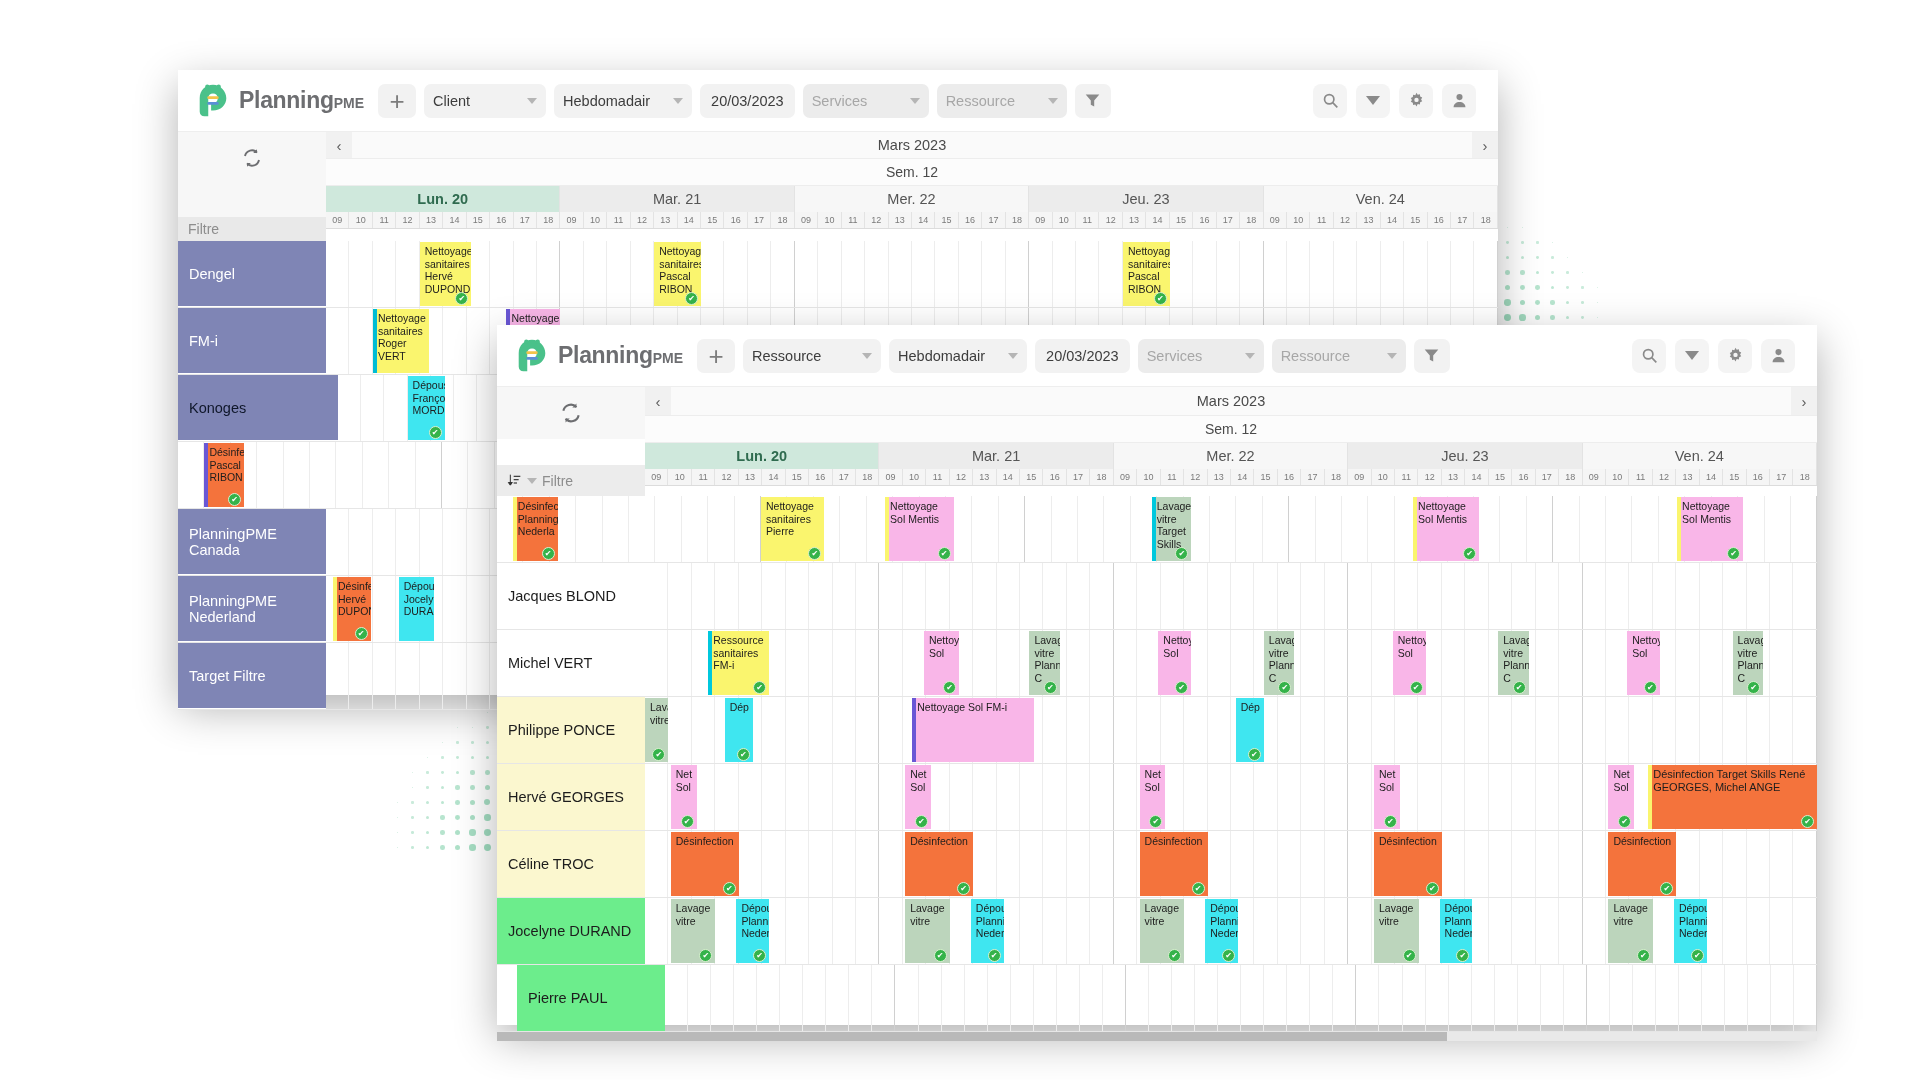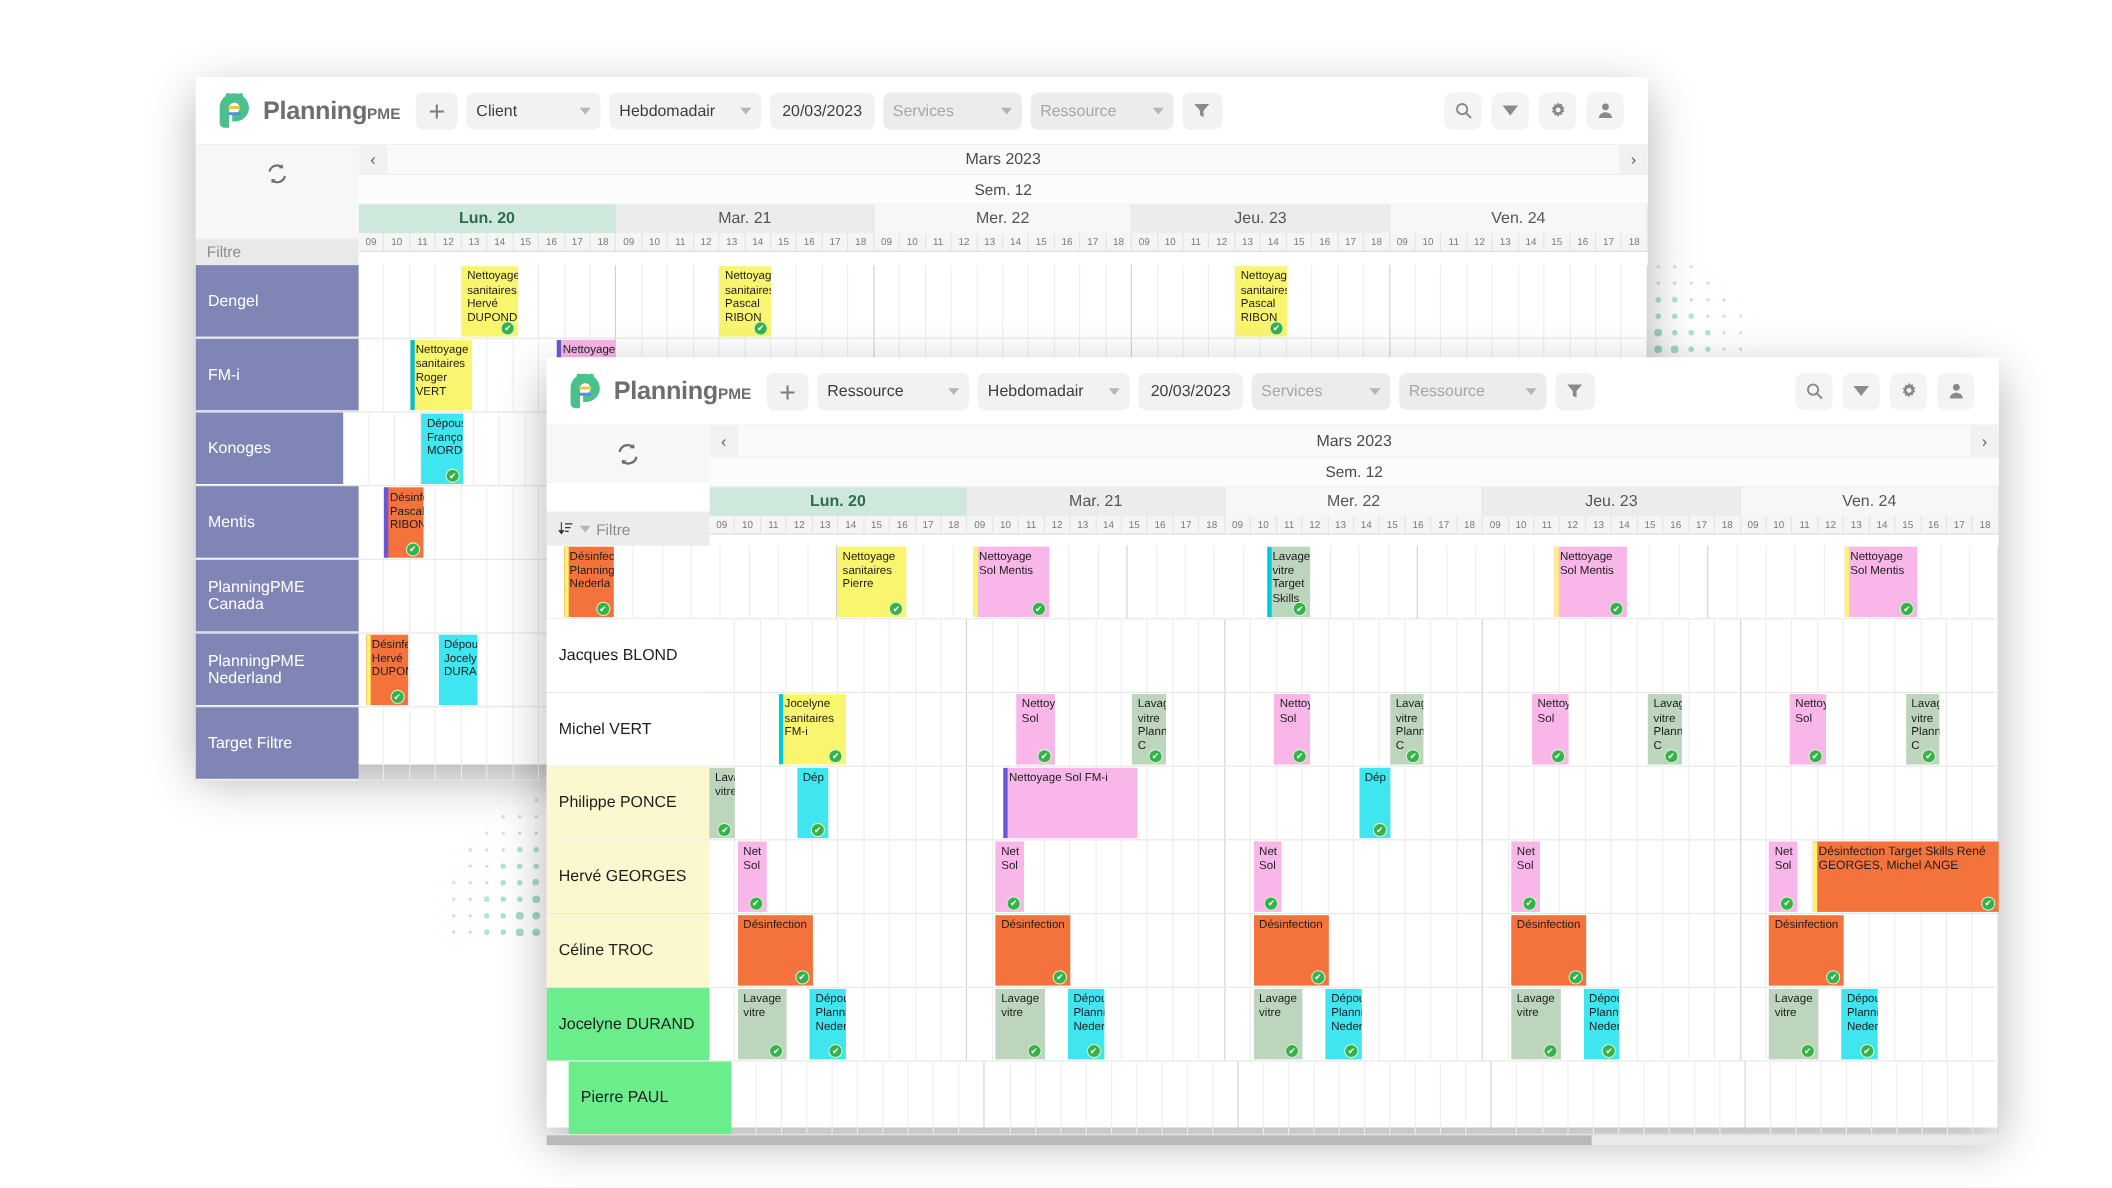--- a/index.html
+++ b/index.html
@@ -555,21 +555,21 @@
             <span class="bar" style="background: rgb(0, 188, 212);"></span>
             <span class="txt">Nettoyage sanitaires Roger VERT</span>
           </div>
           <div class="ev" style="left: 15.4%; width: 4.6%; background: rgb(249, 182, 232);">
             <span class="bar" style="background: rgb(106, 87, 213);"></span>
             <span class="txt">Nettoyage Sol Philippe PONCE</span>
           </div>
         </div>
       </div>
       <div class="brow" style="height: 67px;">
-        <div class="rlabel" style="width: 134px; background: rgb(127, 133, 181); color: #ffffff; border-bottom: 1px solid rgb(255, 255, 255);">Konoges</div>
+        <div class="rlabel" style="width: 160px; background: rgb(127, 133, 181); color: #0f172a; border-bottom: 1px solid rgb(255, 255, 255);">Konoges</div>
         <div class="rgrid">
           <div class="vgrid">
             <div class="vcell"></div>
             <div class="vcell"></div>
             <div class="vcell"></div>
             <div class="vcell"></div>
             <div class="vcell"></div>
             <div class="vcell"></div>
             <div class="vcell"></div>
             <div class="vcell"></div>
@@ -617,21 +617,20 @@
             <div class="vcell daysep"></div>
           </div>
           <div class="ev" style="left: 6%; width: 3.2%; background: rgb(63, 230, 240);">
             <span class="bar" style="background: rgb(63, 230, 240);"></span>
             <span class="txt">Dépoussi François MORDE</span>
             <span class="chk">✔</span>
           </div>
         </div>
       </div>
       <div class="brow" style="height: 67px;">
-        <div class="rlabel" style="width: 148px; background: rgb(127, 133, 181); color: rgb(255, 255, 255); border-bottom: 1px solid rgb(255, 255, 255);">Mentis</div>
         <div class="rgrid">
           <div class="vgrid">
             <div class="vcell"></div>
             <div class="vcell"></div>
             <div class="vcell"></div>
             <div class="vcell"></div>
             <div class="vcell"></div>
             <div class="vcell"></div>
             <div class="vcell"></div>
             <div class="vcell"></div>
@@ -1227,21 +1226,21 @@
             <div class="vcell"></div>
             <div class="vcell"></div>
             <div class="vcell"></div>
             <div class="vcell"></div>
             <div class="vcell"></div>
             <div class="vcell"></div>
             <div class="vcell daysep"></div>
           </div>
           <div class="ev" style="left: 5.4%; width: 5.2%; background: rgb(250, 245, 110);">
             <span class="bar" style="background: rgb(0, 200, 221);"></span>
-            <span class="txt">Jocelyne sanitaires FM-i</span>
+            <span class="txt">Ressource sanitaires FM-i</span>
             <span class="chk">✔</span>
           </div>
           <div class="ev" style="left: 23.8%; width: 3%; background: rgb(249, 182, 232);">
             <span class="bar" style="background: rgb(249, 182, 232);"></span>
             <span class="txt">Nettoyage Sol</span>
             <span class="chk">✔</span>
           </div>
           <div class="ev" style="left: 32.8%; width: 2.6%; background: rgb(188, 213, 188);">
             <span class="bar" style="background: rgb(188, 213, 188);"></span>
             <span class="txt">Lavage vitre Planning C</span>

